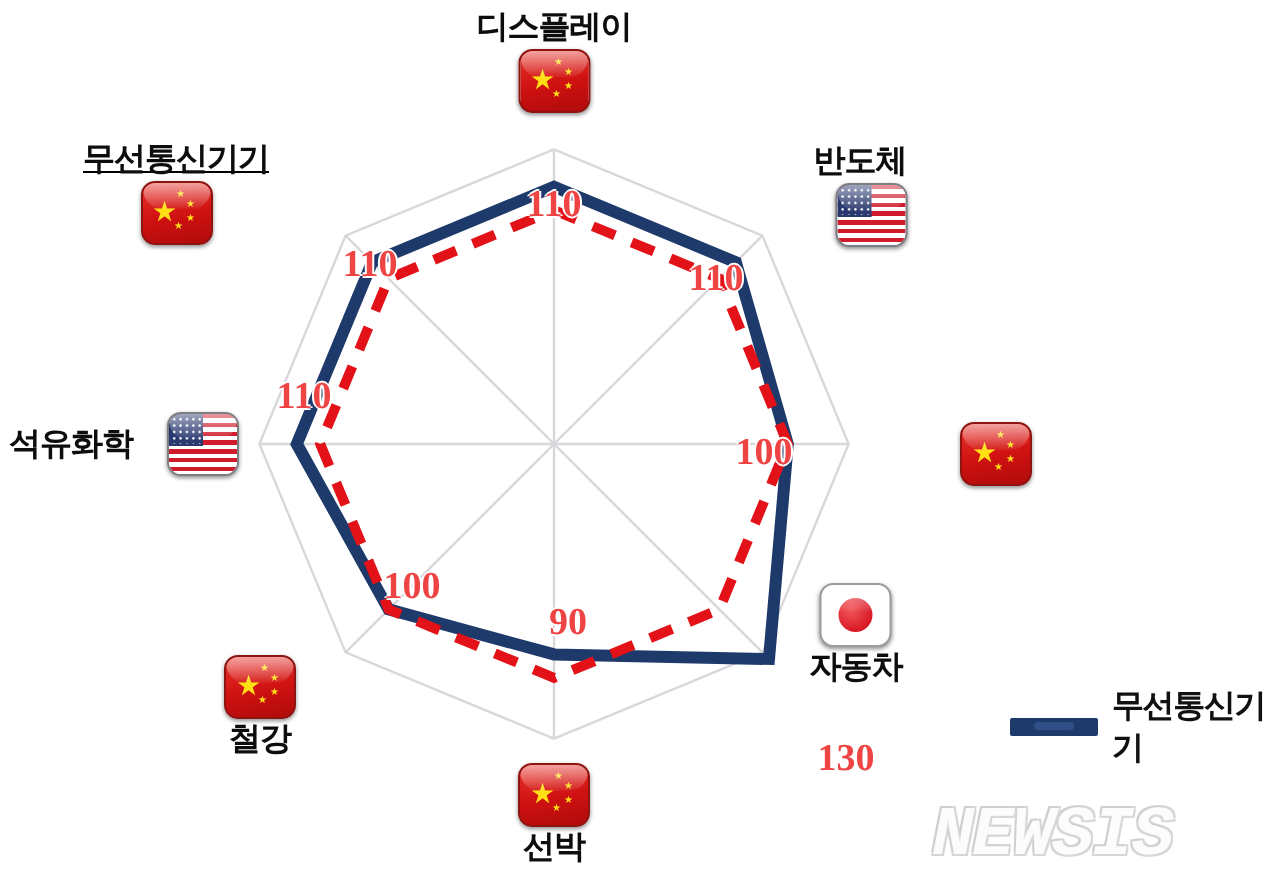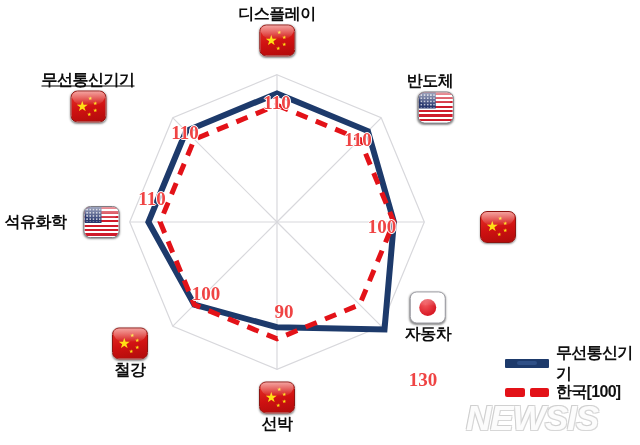--- a/index.html
+++ b/index.html
@@ -56,21 +56,21 @@
   .leg-text{font-size:16px;font-weight:bold;color:#111;letter-spacing:-.7px;}
   .swatch{width:44px;height:9px;flex:none;position:relative;}
   .swatch.solid{background:#1d3a6b;border-radius:1px;}
   .swatch.solid::after{content:"";position:absolute;left:12px;top:2px;width:20px;height:4px;
      background:#2f5087;border-radius:2px;}
   .swatch.dash{display:flex;gap:5px;}
   .swatch.dash i{flex:1;background:#e31218;border-radius:2px;display:block;height:9px;}
 
   
   #watermark{position:absolute;left:466px;top:398px;
-     font-family:Liberation Sans, sans-serif;font-size:35px;font-weight:bold;font-style:italic;
+     font-family:Liberation Mono, monospace;font-size:35px;font-weight:bold;font-style:italic;
      letter-spacing:-1px;color:#fcfcfc;
      text-shadow:1px 1px 0 #d7d7d7,-1px -1px 0 #d0d0d0,1px -1px 0 #d7d7d7,-1px 1px 0 #d7d7d7;
      pointer-events:none;user-select:none;}
 </style>
 </head>
 <body>
 
 <div id="stage">
 
   <svg class="radar" viewBox="0 0 640 445">
@@ -181,23 +181,16 @@
       <div class="val-label" style="left: 206px; top: 294px;">100</div>
       <div class="val-label" style="left: 152px; top: 199px;">110</div>
       <div class="val-label" style="left: 185px; top: 133px;">110</div>
     </div>
 
   <div id="legend">
       <div class="leg-row">
         <span class="swatch solid"></span>
         <span class="leg-text">무선통신기기</span>
       </div>
-      <div class="leg-row">
-        <span class="swatch dash">
-          <i></i>
-          <i></i>
-        </span>
-        <span class="leg-text">한국[100]</span>
-      </div>
     </div>
 
   <div id="watermark">NEWSIS</div>
 </div>
 
 </body></html>

